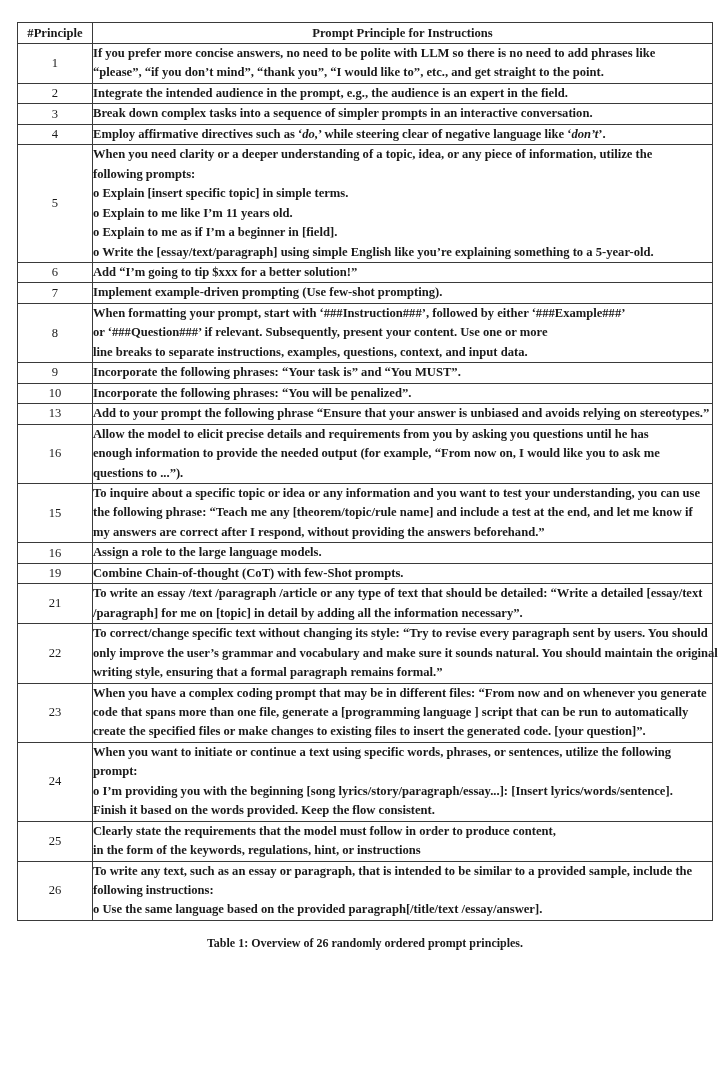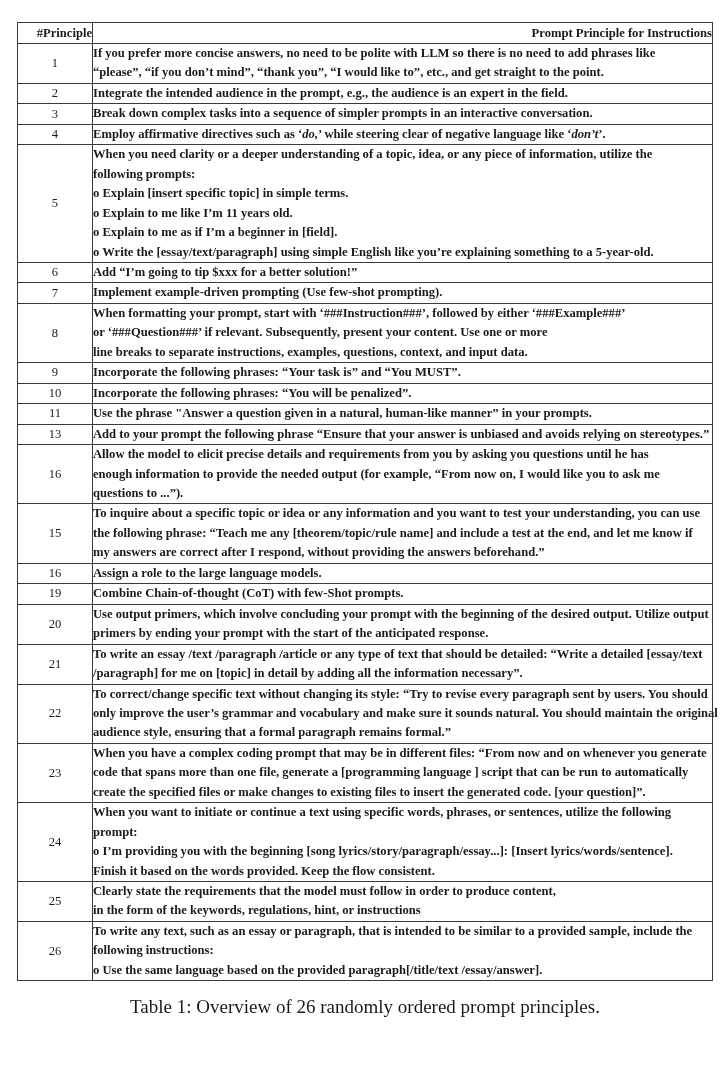--- a/index.html
+++ b/index.html
@@ -15,32 +15,33 @@
     table-layout: fixed;
   }
   table.principles td, table.principles th {
     border: 1.4px solid #3a3a3a;
     padding: 0;
     vertical-align: middle;
   }
   table.principles th {
     height: 20px;
     font-weight: bold;
-    text-align: right;
+    text-align: center;
     font-size: 12.6px;
   }
   col.c-num { width: 75px; }
   col.c-text { width: 620px; }
   td.num { text-align: center; }
   td.text { padding: 0 0 0 7px; font-weight: bold; }
   .line { display: block; line-height: 19.45px; white-space: nowrap; }
   caption.tcap {
     caption-side: bottom;
     padding-top: 15px;
-    font-size: 19px;
+    font-size: 12px;
+    font-weight: bold;
   }
 </style>
 </head>
 <body>
 
 <table class="principles">
   <colgroup>
       <col class="c-num">
       <col class="c-text">
     </colgroup>
@@ -113,26 +114,20 @@
           <span class="line">Incorporate the following phrases: “Your task is” and “You MUST”.</span>
         </td>
       </tr>
       <tr>
         <td class="num">10</td>
         <td class="text">
           <span class="line">Incorporate the following phrases: “You will be penalized”.</span>
         </td>
       </tr>
       <tr>
-        <td class="num">11</td>
-        <td class="text">
-          <span class="line">Use the phrase "Answer a question given in a natural, human-like manner” in your prompts.</span>
-        </td>
-      </tr>
-      <tr>
         <td class="num">13</td>
         <td class="text">
           <span class="line">Add to your prompt the following phrase “Ensure that your answer is unbiased and avoids relying on stereotypes.”</span>
         </td>
       </tr>
       <tr>
         <td class="num">16</td>
         <td class="text">
           <span class="line">Allow the model to elicit precise details and requirements from you by asking you questions until he has</span>
           <span class="line">enough information to provide the needed output (for example, “From now on, I would like you to ask me</span>
@@ -153,39 +148,32 @@
           <span class="line">Assign a role to the large language models.</span>
         </td>
       </tr>
       <tr>
         <td class="num">19</td>
         <td class="text">
           <span class="line">Combine Chain-of-thought (CoT) with few-Shot prompts.</span>
         </td>
       </tr>
       <tr>
-        <td class="num">20</td>
-        <td class="text">
-          <span class="line">Use output primers, which involve concluding your prompt with the beginning of the desired output. Utilize output</span>
-          <span class="line">primers by ending your prompt with the start of the anticipated response.</span>
-        </td>
-      </tr>
-      <tr>
         <td class="num">21</td>
         <td class="text">
           <span class="line">To write an essay /text /paragraph /article or any type of text that should be detailed: “Write a detailed [essay/text</span>
           <span class="line">/paragraph] for me on [topic] in detail by adding all the information necessary”.</span>
         </td>
       </tr>
       <tr>
         <td class="num">22</td>
         <td class="text">
           <span class="line">To correct/change specific text without changing its style: “Try to revise every paragraph sent by users. You should</span>
           <span class="line">only improve the user’s grammar and vocabulary and make sure it sounds natural. You should maintain the original</span>
-          <span class="line">audience style, ensuring that a formal paragraph remains formal.”</span>
+          <span class="line">writing style, ensuring that a formal paragraph remains formal.”</span>
         </td>
       </tr>
       <tr>
         <td class="num">23</td>
         <td class="text">
           <span class="line">When you have a complex coding prompt that may be in different files: “From now and on whenever you generate</span>
           <span class="line">code that spans more than one file, generate a [programming language ] script that can be run to automatically</span>
           <span class="line">create the specified files or make changes to existing files to insert the generated code. [your question]”.</span>
         </td>
       </tr>

